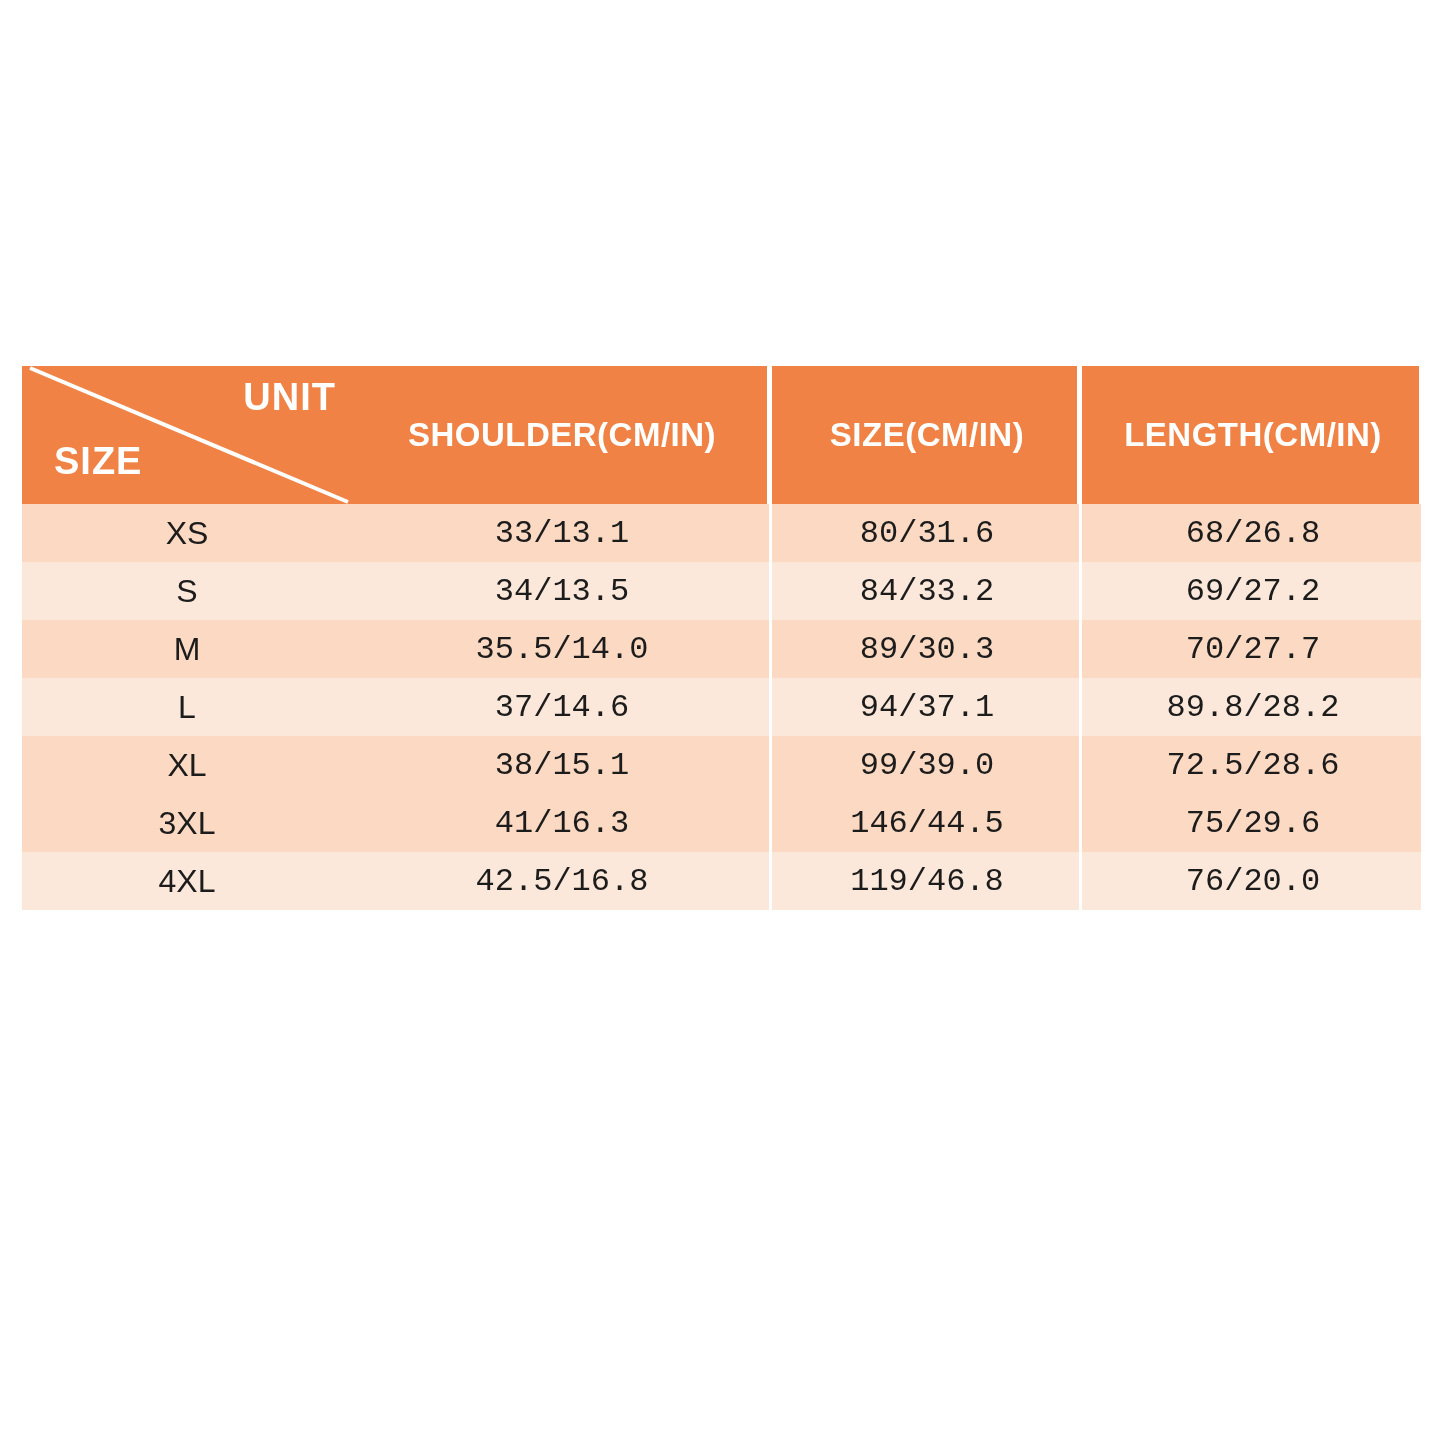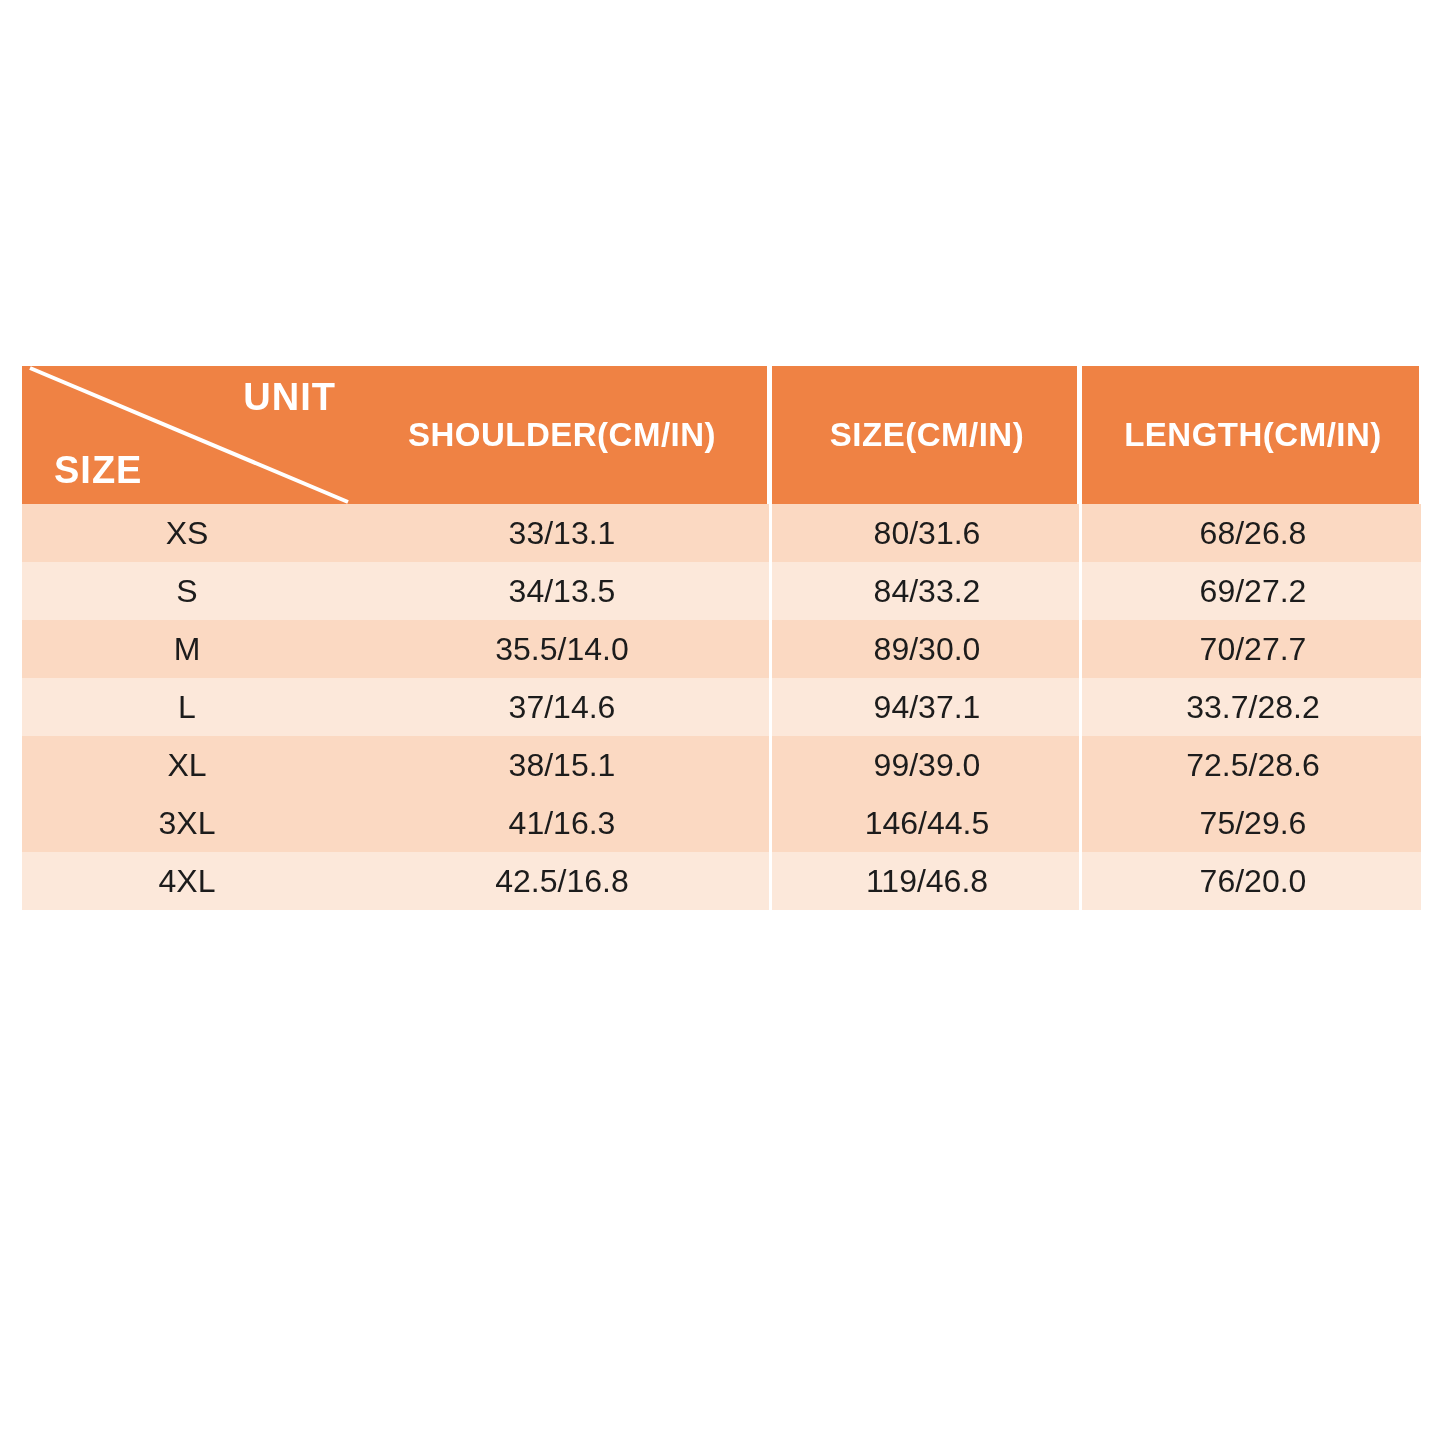--- a/index.html
+++ b/index.html
@@ -70,21 +70,21 @@
     right: 16px;
     top: 10px;
     font-size: 38px;
     font-weight: bold;
     color: #ffffff;
     letter-spacing: 1px;
   }
   .corner-size {
     position: absolute;
     left: 32px;
-    bottom: 12px;
+    bottom: 21px;
     font-size: 38px;
     font-weight: bold;
     color: #ffffff;
     letter-spacing: 1px;
   }
 
   
   table.size-table td {
     height: 58px;
     text-align: center;
@@ -92,20 +92,21 @@
     font-size: 32px;
     color: #1c1c1c;
     border: 0;
     padding: 0 16px;
   }
   tr.r-odd td { background: #fbd9c2; }
   tr.r-even td { background: #fce8da; }
   
   table.size-table td.sep {
     box-shadow: -3px 0 0 0 #ffffff inset;
+    font-family: Liberation Mono, monospace;
   }
   tr.head th.sep {
     box-shadow: -5px 0 0 0 #ffffff inset;
     margin-top: 16px;
   }
 </style>
 </head>
 <body>
 
 <div class="page">
@@ -142,28 +143,28 @@
         </tr>
         <tr class="r-even">
           <td>S</td>
           <td class="sep">34/13.5</td>
           <td class="sep">84/33.2</td>
           <td class="sep">69/27.2</td>
         </tr>
         <tr class="r-odd">
           <td>M</td>
           <td class="sep">35.5/14.0</td>
-          <td class="sep">89/30.0</td>
+          <td class="sep">89/30.3</td>
           <td class="sep">70/27.7</td>
         </tr>
         <tr class="r-even">
           <td>L</td>
           <td class="sep">37/14.6</td>
           <td class="sep">94/37.1</td>
-          <td class="sep">33.7/28.2</td>
+          <td class="sep">89.8/28.2</td>
         </tr>
         <tr class="r-odd">
           <td>XL</td>
           <td class="sep">38/15.1</td>
           <td class="sep">99/39.0</td>
           <td class="sep">72.5/28.6</td>
         </tr>
         <tr class="r-odd">
           <td>3XL</td>
           <td class="sep">41/16.3</td>

